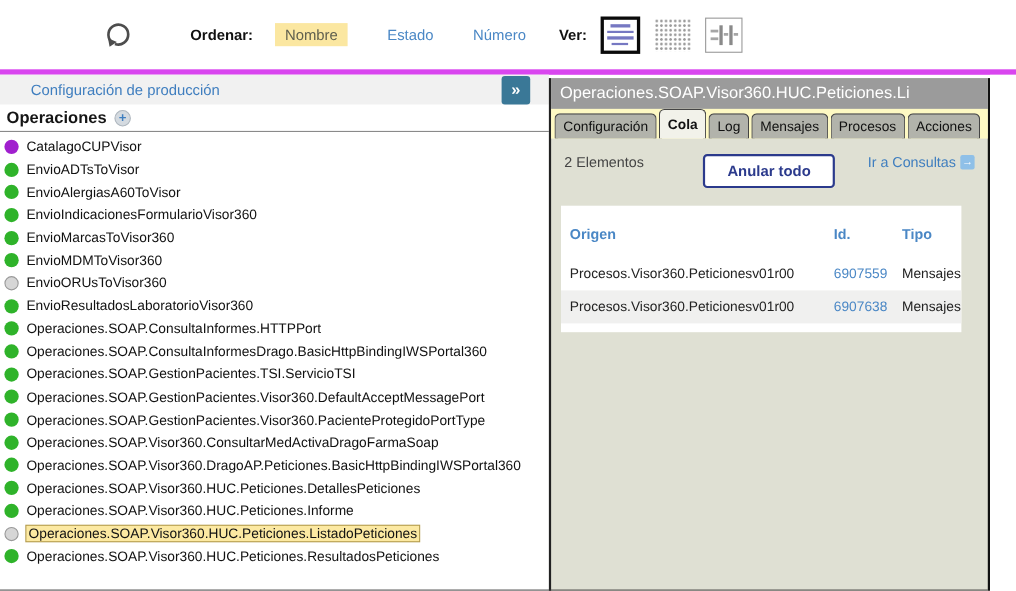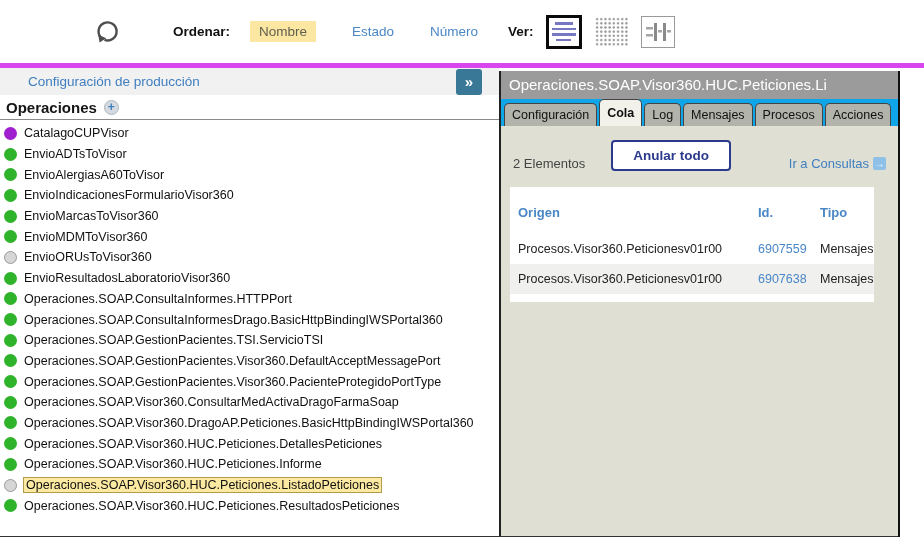--- a/index.html
+++ b/index.html
@@ -51,28 +51,28 @@
   .dot{width:13px;height:13px;border-radius:50%;margin-right:7px;flex:none;box-sizing:border-box;}
   .dot.gray-border{border:1px solid #999;}
   .op-label{font-size:12.5px;color:#111;white-space:nowrap;}
   .op-row.selected .op-label{background:#fce9a2;box-shadow:0 0 0 1px #b39b4e;padding:0 2px;}
   
   .right{width:401px;box-sizing:border-box;margin-top:3px;height:477px;
     border-left:2px solid #222;border-right:2px solid #111;
     display:flex;flex-direction:column;background:#dfe0d3;}
   .panel-title{height:28px;line-height:28px;background:#9b9b9b;color:#fff;
     font-size:15px;padding-left:8px;white-space:nowrap;overflow:hidden;}
-  .tab-strip{height:27px;background:#0ea5e9;display:flex;align-items:flex-end;
+  .tab-strip{height:27px;background:#fef9c3;display:flex;align-items:flex-end;
     padding-left:3px;}
   .tab{border:1px solid #444;border-bottom:none;border-radius:5px 5px 0 0;
     background:#b2b3ab;padding:0 7px;font-size:12.5px;height:22px;line-height:22px;
     color:#111;margin-right:2px;white-space:nowrap;cursor:pointer;}
   .tab.active{background:#f2f2ea;font-weight:bold;height:26px;line-height:26px;}
   .panel-content{flex:1;position:relative;}
-  .queue-bar{display:flex;align-items:flex-end;padding:14px 12px 0 12px;}
+  .queue-bar{display:flex;align-items:flex-start;padding:14px 12px 0 12px;gap:28px;}
   .count{font-size:13px;color:#444;}
   .cancel-btn{margin-left:26px;background:#fff;border:2px solid #2b3a8c;border-radius:4px;
     color:#2b3a8c;font-weight:bold;font-size:13.5px;padding:6px 20px;cursor:pointer;
     font-family:"Liberation Sans",sans-serif;}
   .goto-link{margin-left:auto;color:#3f7ebf;font-size:13px;cursor:pointer;
     display:flex;align-items:center;gap:4px;}
   .arrow-badge{width:13px;height:13px;background:#8fc0e8;border-radius:2px;color:#fff;
     font-size:10px;line-height:13px;text-align:center;display:inline-block;}
   .queue-table{background:#fff;width:364px;margin:16px 0 0 9px;padding-bottom:8px;
     overflow:hidden;}

